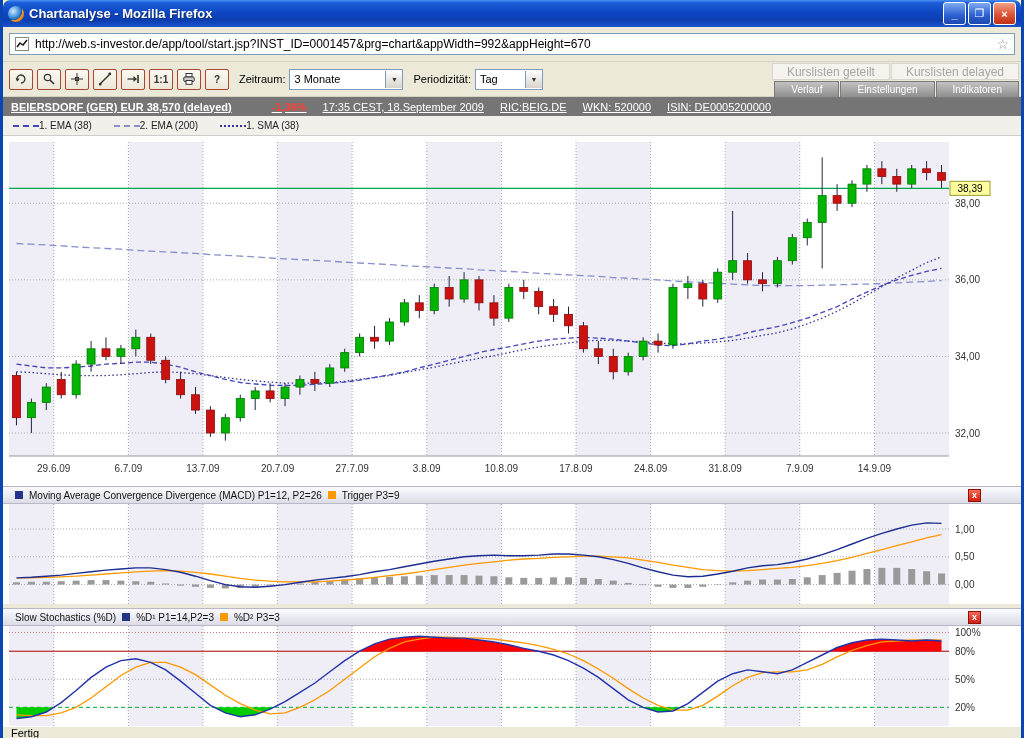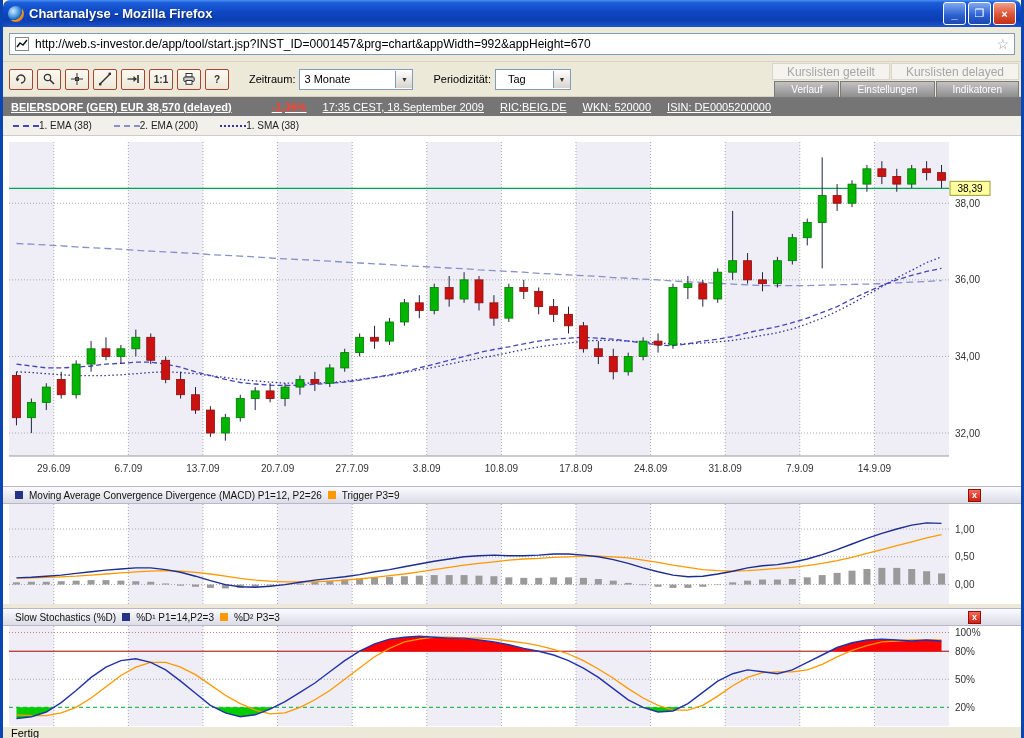--- a/index.html
+++ b/index.html
@@ -25,28 +25,28 @@
     align-items:center;padding:0 5px;font-size:12px;color:#000;}
   .urlfield .fav{margin-right:6px;flex:0 0 14px;height:14px;}
   .urlfield .url{flex:1;white-space:nowrap;overflow:hidden;}
   .star{color:#9a9a9a;font-size:14px;margin-left:4px;}
   
   .toolrow{height:34px;flex:0 0 34px;display:flex;align-items:center;gap:4px;
     padding:0 6px;background:#ece9d8;position:relative;border-bottom:1px solid #d6d2c4;}
   .tbtn{width:22px;height:19px;background:linear-gradient(180deg,#fbf9f1,#ece7d8);
     border:1px solid #aa4433;border-radius:2px;display:flex;align-items:center;
     justify-content:center;font-size:10px;font-weight:bold;color:#333;}
-  .tlabel{font-size:11px;color:#000;margin-left:16px;}
+  .tlabel{font-size:11px;color:#000;margin-left:6px;}
   .select{display:flex;align-items:center;height:19px;border:1px solid #7f9db9;background:#fff;
     font-size:11px;color:#000;}
   .select .val{padding:0 4px;flex:1;white-space:nowrap;}
   .select .arrow{width:16px;height:17px;border-left:1px solid #7f9db9;font-size:7px;color:#333;
     background:linear-gradient(180deg,#fdfdfd,#d8d4cc);display:flex;align-items:center;justify-content:center;}
   .sel-zeit{width:112px;}
-  .sel-per{width:66px;padding-left:8px;}
+  .sel-per{width:66px;}
   .rightpanel{position:absolute;right:2px;top:1px;display:flex;flex-direction:column;gap:1px;}
   .rp-row{display:flex;gap:1px;justify-content:flex-end;}
   .rp-top{height:15px;display:flex;align-items:center;justify-content:center;padding:0 14px;
     font-size:12px;color:#a6a6a6;background:#f4f3ee;border:1px solid #d8d6cc;}
   .rp-bot{height:15px;display:flex;align-items:center;justify-content:center;padding:0 16px;
     font-size:10px;color:#fff;background:linear-gradient(180deg,#c2c2c2,#8e8e8e);border:1px solid #7a7a7a;}
   
   .infobar{height:19px;flex:0 0 19px;background:#757575;color:#fff;display:flex;align-items:center;
     gap:16px;padding:0 8px;font-size:11px;white-space:nowrap;text-decoration:underline;}
   .infobar .name{font-weight:bold;}

